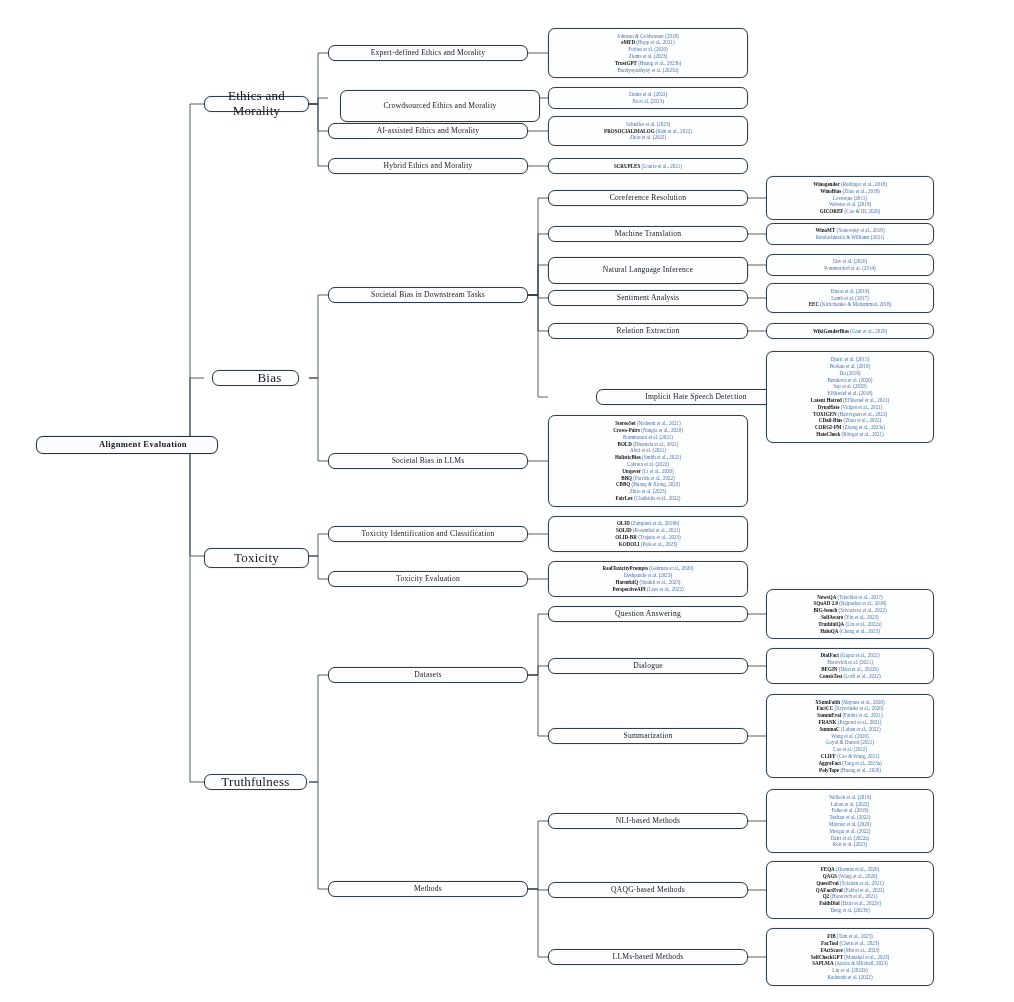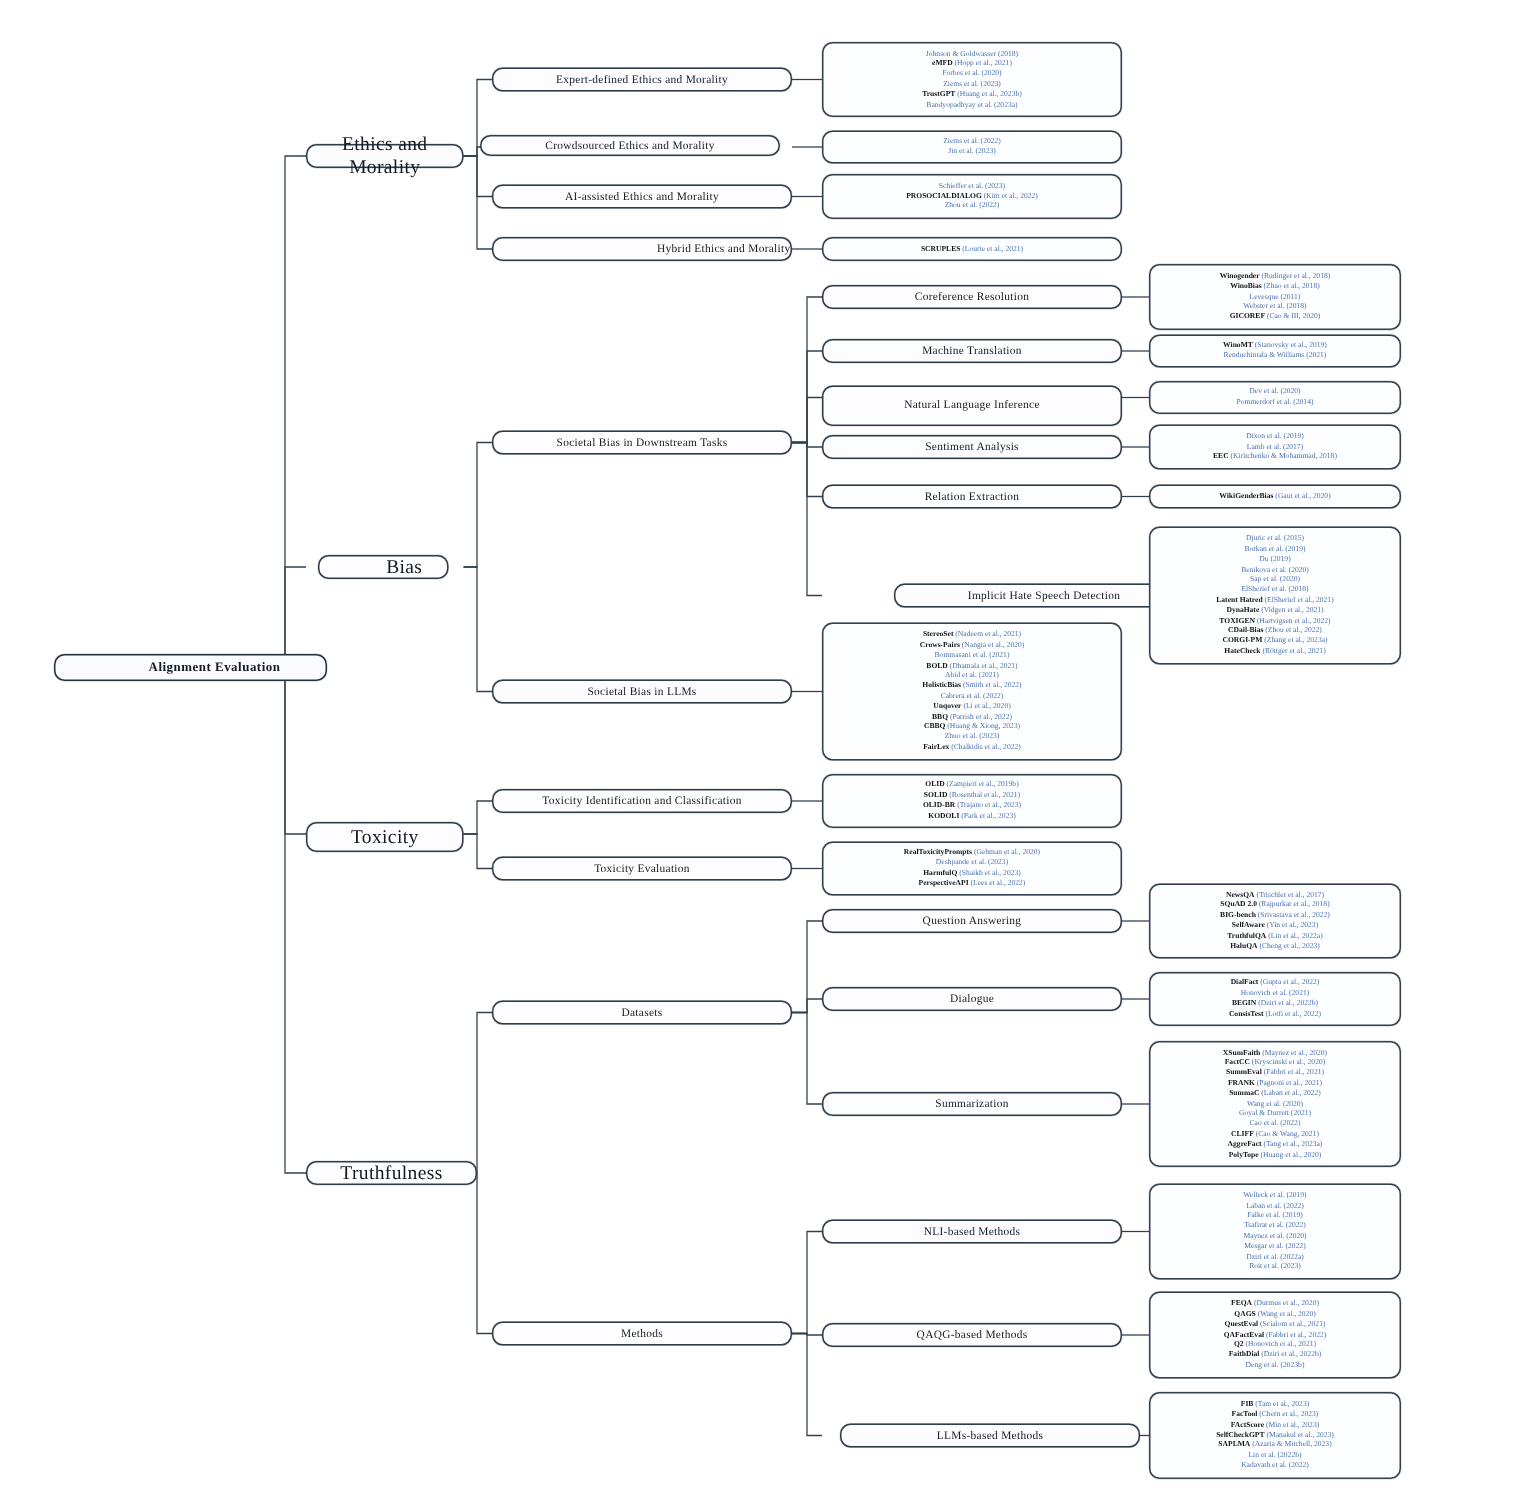--- a/index.html
+++ b/index.html
@@ -99,50 +99,50 @@
     </div>
     <div class="node lvl1" style="left: 204px; top: 96px; width: 105px; height: 16px;">
       <span>Ethics and Morality</span>
     </div>
     <div class="node lvl1" style="left: 212px; top: 370px; width: 87px; height: 16px; padding-left: 28px;">
       <span>Bias</span>
     </div>
     <div class="node lvl1" style="left: 204px; top: 548px; width: 105px; height: 20px;">
       <span>Toxicity</span>
     </div>
-    <div class="node lvl1" style="left: 204px; top: 774px; width: 114px; height: 16px;">
+    <div class="node lvl1" style="left: 204px; top: 774px; width: 103px; height: 16px;">
       <span>Truthfulness</span>
     </div>
     <div class="node lvl2" style="left: 328px; top: 45px; width: 200px; height: 16px;">
       <span>Expert-defined Ethics and Morality</span>
     </div>
     <div class="node leaf" style="left: 548px; top: 27.95px; width: 200px; height: 50.1px;">
       <span class="cite"><span class="plain">Johnson &amp; Goldwasser (2018)</span></span>
       <span class="cite"><b>eMFD</b><i> (Hopp et al., 2021)</i></span>
       <span class="cite"><span class="plain">Forbes et al. (2020)</span></span>
       <span class="cite"><span class="plain">Ziems et al. (2023)</span></span>
       <span class="cite"><b>TrustGPT</b><i> (Huang et al., 2023b)</i></span>
       <span class="cite"><span class="plain">Bandyopadhyay et al. (2023a)</span></span>
     </div>
-    <div class="node lvl2" style="left: 320px; top: 90px; width: 200px; height: 14px; text-align: right;">
+    <div class="node lvl2" style="left: 340px; top: 90px; width: 200px; height: 32px; text-align: right;">
       <span>Crowdsourced Ethics and Morality</span>
     </div>
     <div class="node leaf" style="left: 548px; top: 86.85px; width: 200px; height: 22.3px;">
       <span class="cite"><span class="plain">Ziems et al. (2022)</span></span>
       <span class="cite"><span class="plain">Jin et al. (2023)</span></span>
     </div>
     <div class="node lvl2" style="left: 328px; top: 123px; width: 200px; height: 16px;">
       <span>AI-assisted Ethics and Morality</span>
     </div>
     <div class="node leaf" style="left: 548px; top: 116.375px; width: 200px; height: 29.25px;">
       <span class="cite"><span class="plain">Schieffer et al. (2023)</span></span>
       <span class="cite"><b>PROSOCIALDIALOG</b><i> (Kim et al., 2022)</i></span>
       <span class="cite"><span class="plain">Zhou et al. (2022)</span></span>
     </div>
-    <div class="node lvl2" style="left: 328px; top: 158px; width: 200px; height: 16px; justify-content: flex-end;">
+    <div class="node lvl2" style="left: 328px; top: 158px; width: 200px; height: 16px;">
       <span>Hybrid Ethics and Morality</span>
     </div>
     <div class="node leaf" style="left: 548px; top: 158px; width: 200px; height: 16px;">
       <span class="cite"><b>SCRUPLES</b><i> (Lourie et al., 2021)</i></span>
     </div>
     <div class="node lvl2" style="left: 328px; top: 287px; width: 200px; height: 16px;">
       <span>Societal Bias in Downstream Tasks</span>
     </div>
     <div class="node lvl2" style="left: 548px; top: 190px; width: 200px; height: 16px;">
       <span>Coreference Resolution</span>
@@ -294,21 +294,21 @@
     </div>
     <div class="node leaf" style="left: 766px; top: 861.475px; width: 168px; height: 57.05px;">
       <span class="cite"><b>FEQA</b><i> (Durmus et al., 2020)</i></span>
       <span class="cite"><b>QAGS</b><i> (Wang et al., 2020)</i></span>
       <span class="cite"><b>QuestEval</b><i> (Scialom et al., 2021)</i></span>
       <span class="cite"><b>QAFactEval</b><i> (Fabbri et al., 2022)</i></span>
       <span class="cite"><b>Q2</b><i> (Honovich et al., 2021)</i></span>
       <span class="cite"><b>FaithDial</b><i> (Dziri et al., 2022b)</i></span>
       <span class="cite"><span class="plain">Deng et al. (2023b)</span></span>
     </div>
-    <div class="node lvl2" style="left: 548px; top: 949px; width: 200px; height: 16px; margin-left: 12px;">
+    <div class="node lvl2" style="left: 548px; top: 949px; width: 200px; height: 16px;">
       <span>LLMs-based Methods</span>
     </div>
     <div class="node leaf" style="left: 766px; top: 928.475px; width: 168px; height: 57.05px;">
       <span class="cite"><b>FIB</b><i> (Tam et al., 2023)</i></span>
       <span class="cite"><b>FacTool</b><i> (Chern et al., 2023)</i></span>
       <span class="cite"><b>FActScore</b><i> (Min et al., 2023)</i></span>
       <span class="cite"><b>SelfCheckGPT</b><i> (Manakul et al., 2023)</i></span>
       <span class="cite"><b>SAPLMA</b><i> (Azaria &amp; Mitchell, 2023)</i></span>
       <span class="cite"><span class="plain">Lin et al. (2022b)</span></span>
       <span class="cite"><span class="plain">Kadavath et al. (2022)</span></span>

